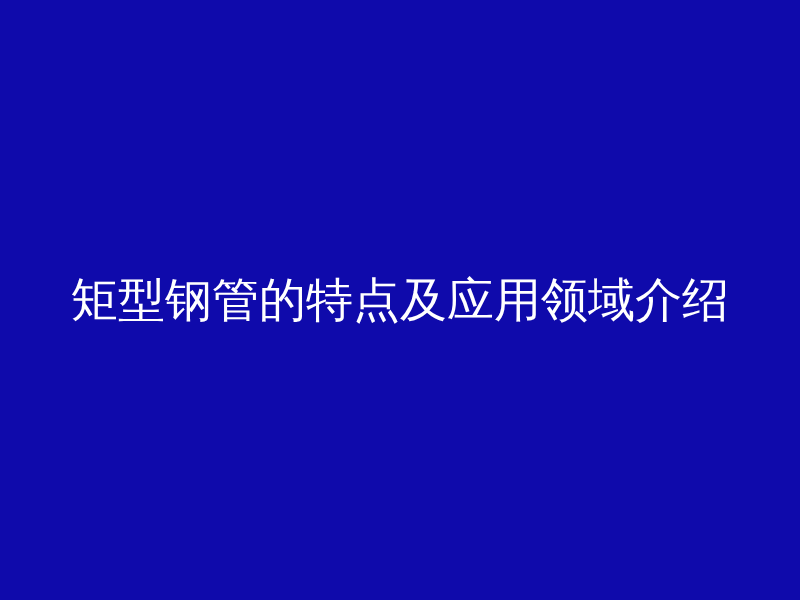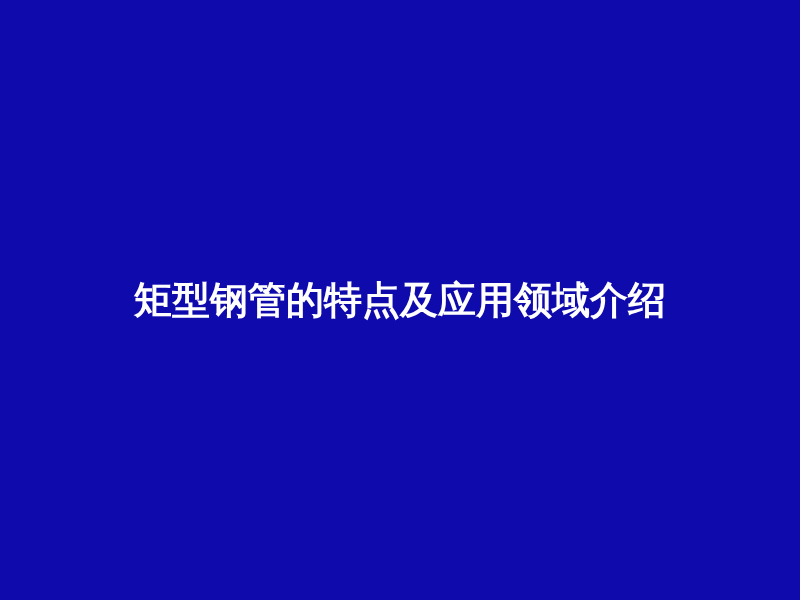--- a/index.html
+++ b/index.html
@@ -34,22 +34,22 @@
     text-align: center;
     
     transform: translateY(0px);
   }
 
   .slide-title {
     margin: 0;
     padding: 0;
     color: #ffffff;
     font-family: "DejaVu Sans", "Liberation Sans", sans-serif;
-    font-size: 38px;
-    font-weight: 700;
+    font-size: 47px;
+    font-weight: 400;
     line-height: 1.02;
     letter-spacing: 0px;
     white-space: nowrap;
     -webkit-font-smoothing: antialiased;
   }
 </style>
 </head>
 <body style="background-color: rgb(15, 10, 171);">
 
 <div class="slide" style="background-color: rgb(15, 10, 171);">

